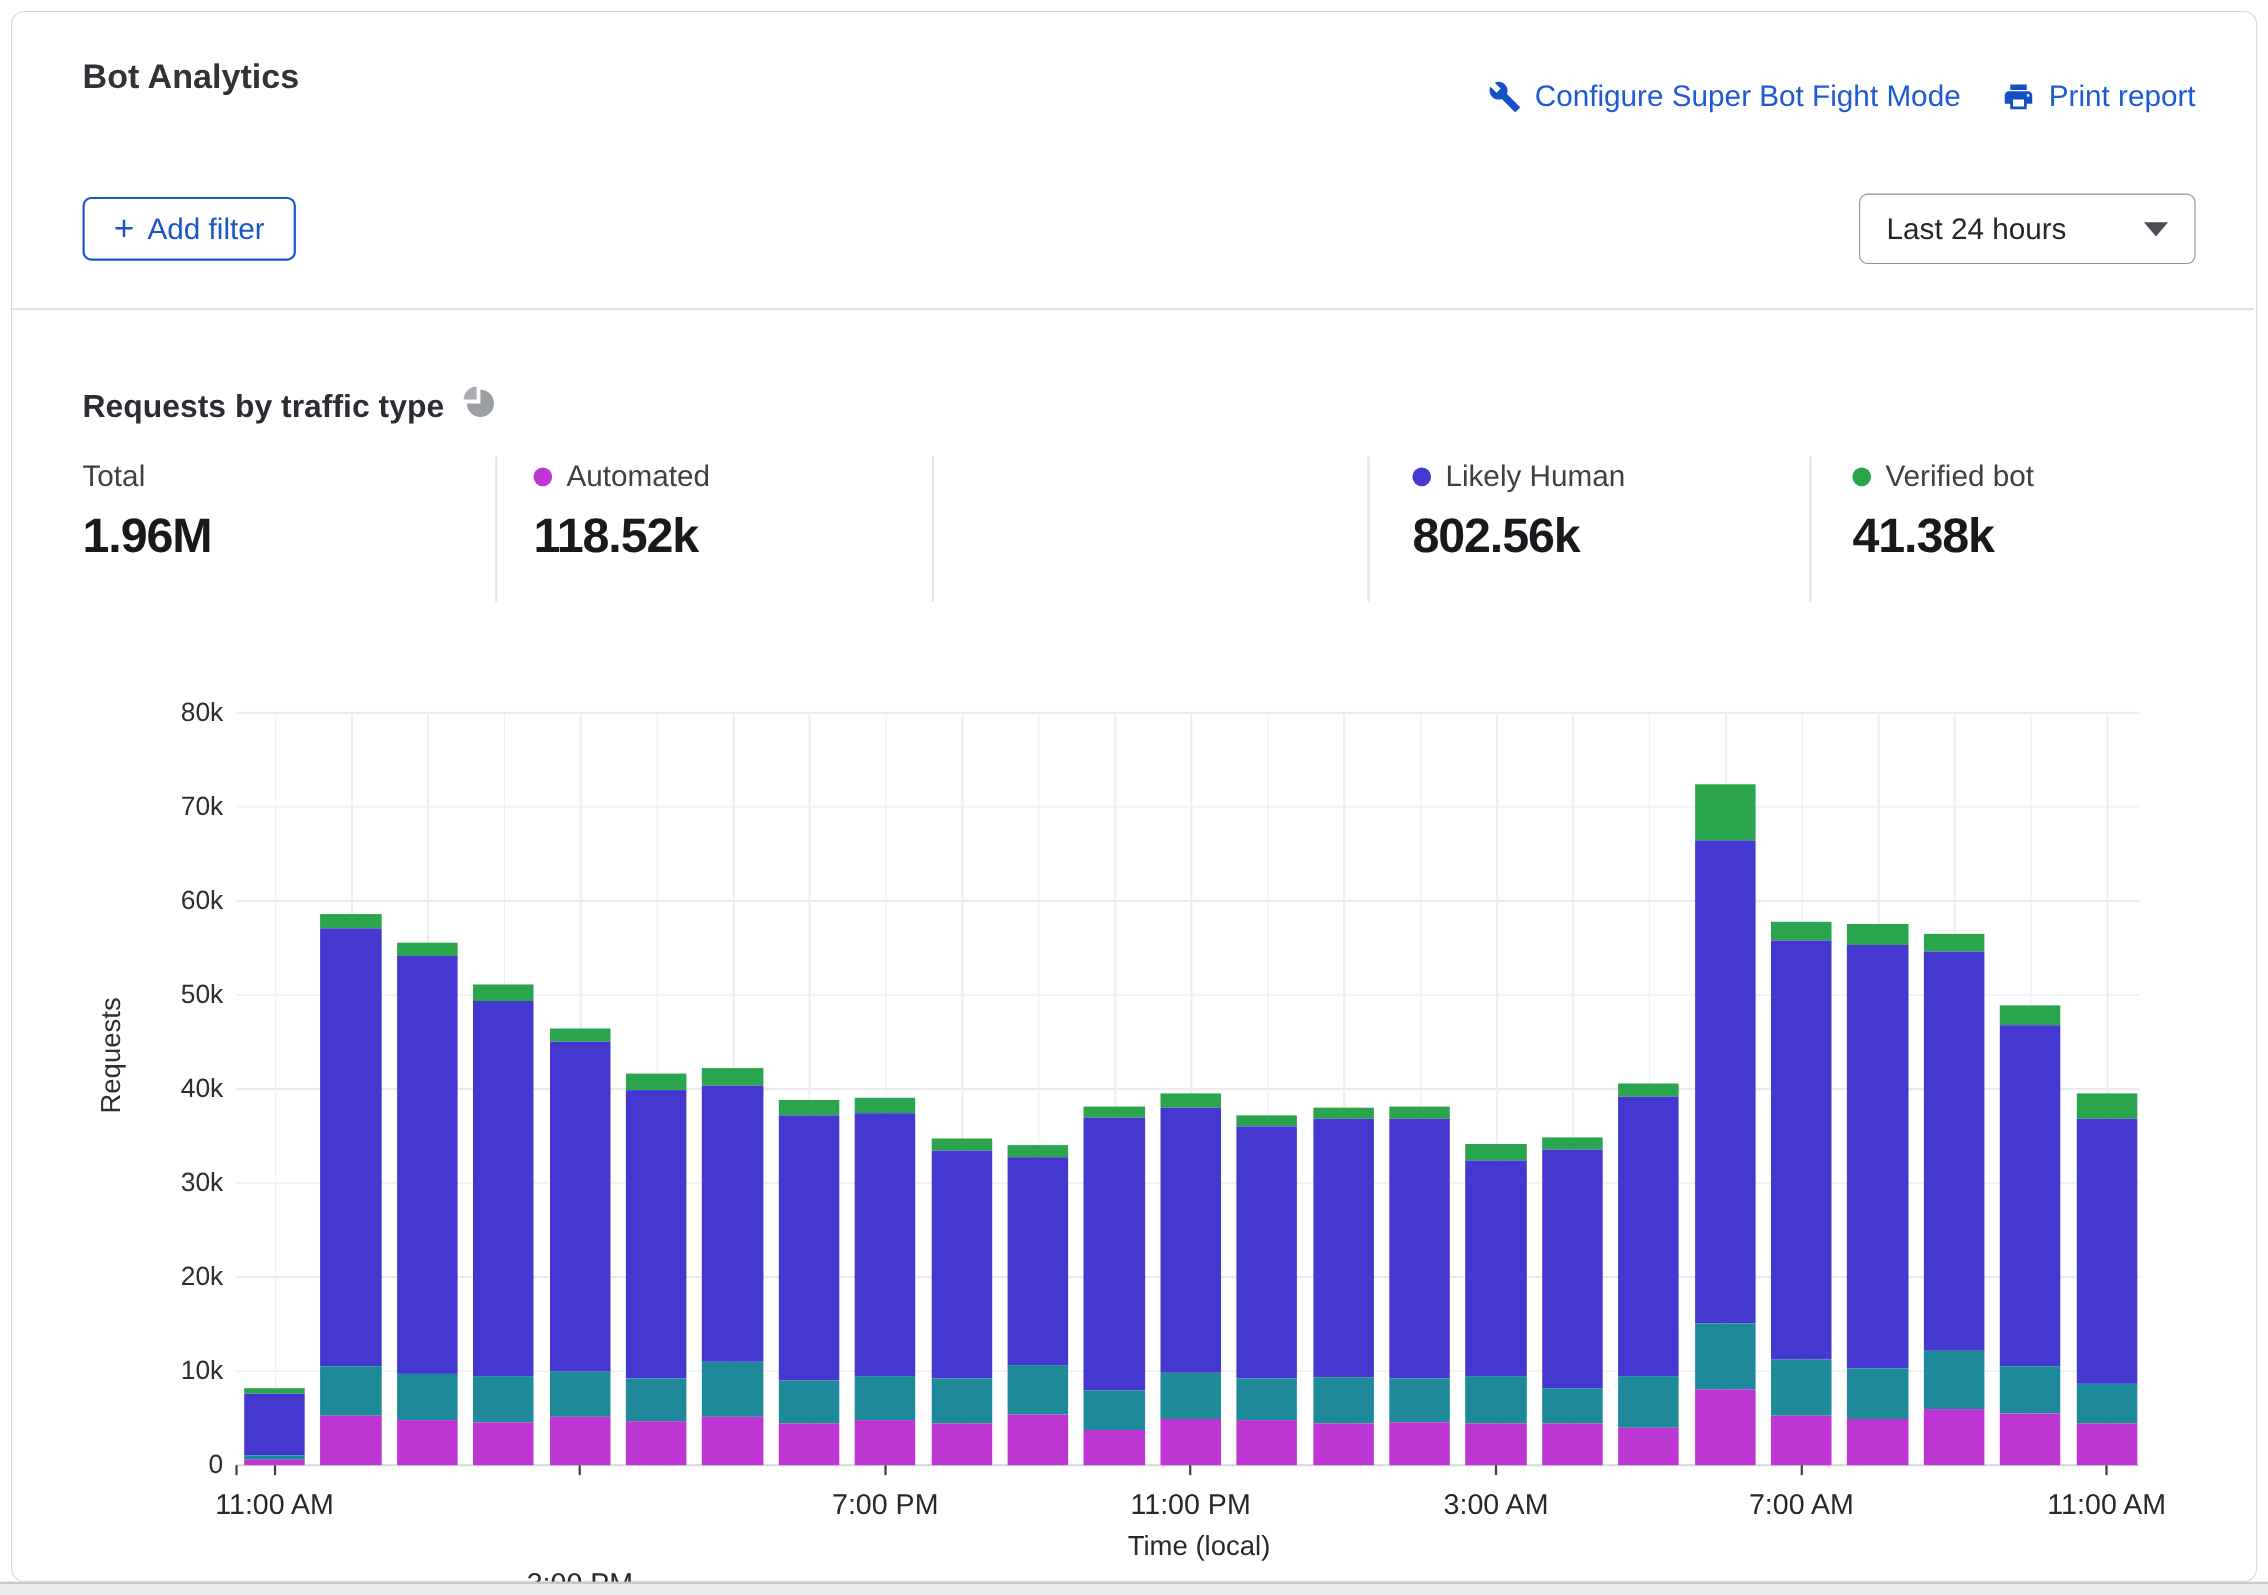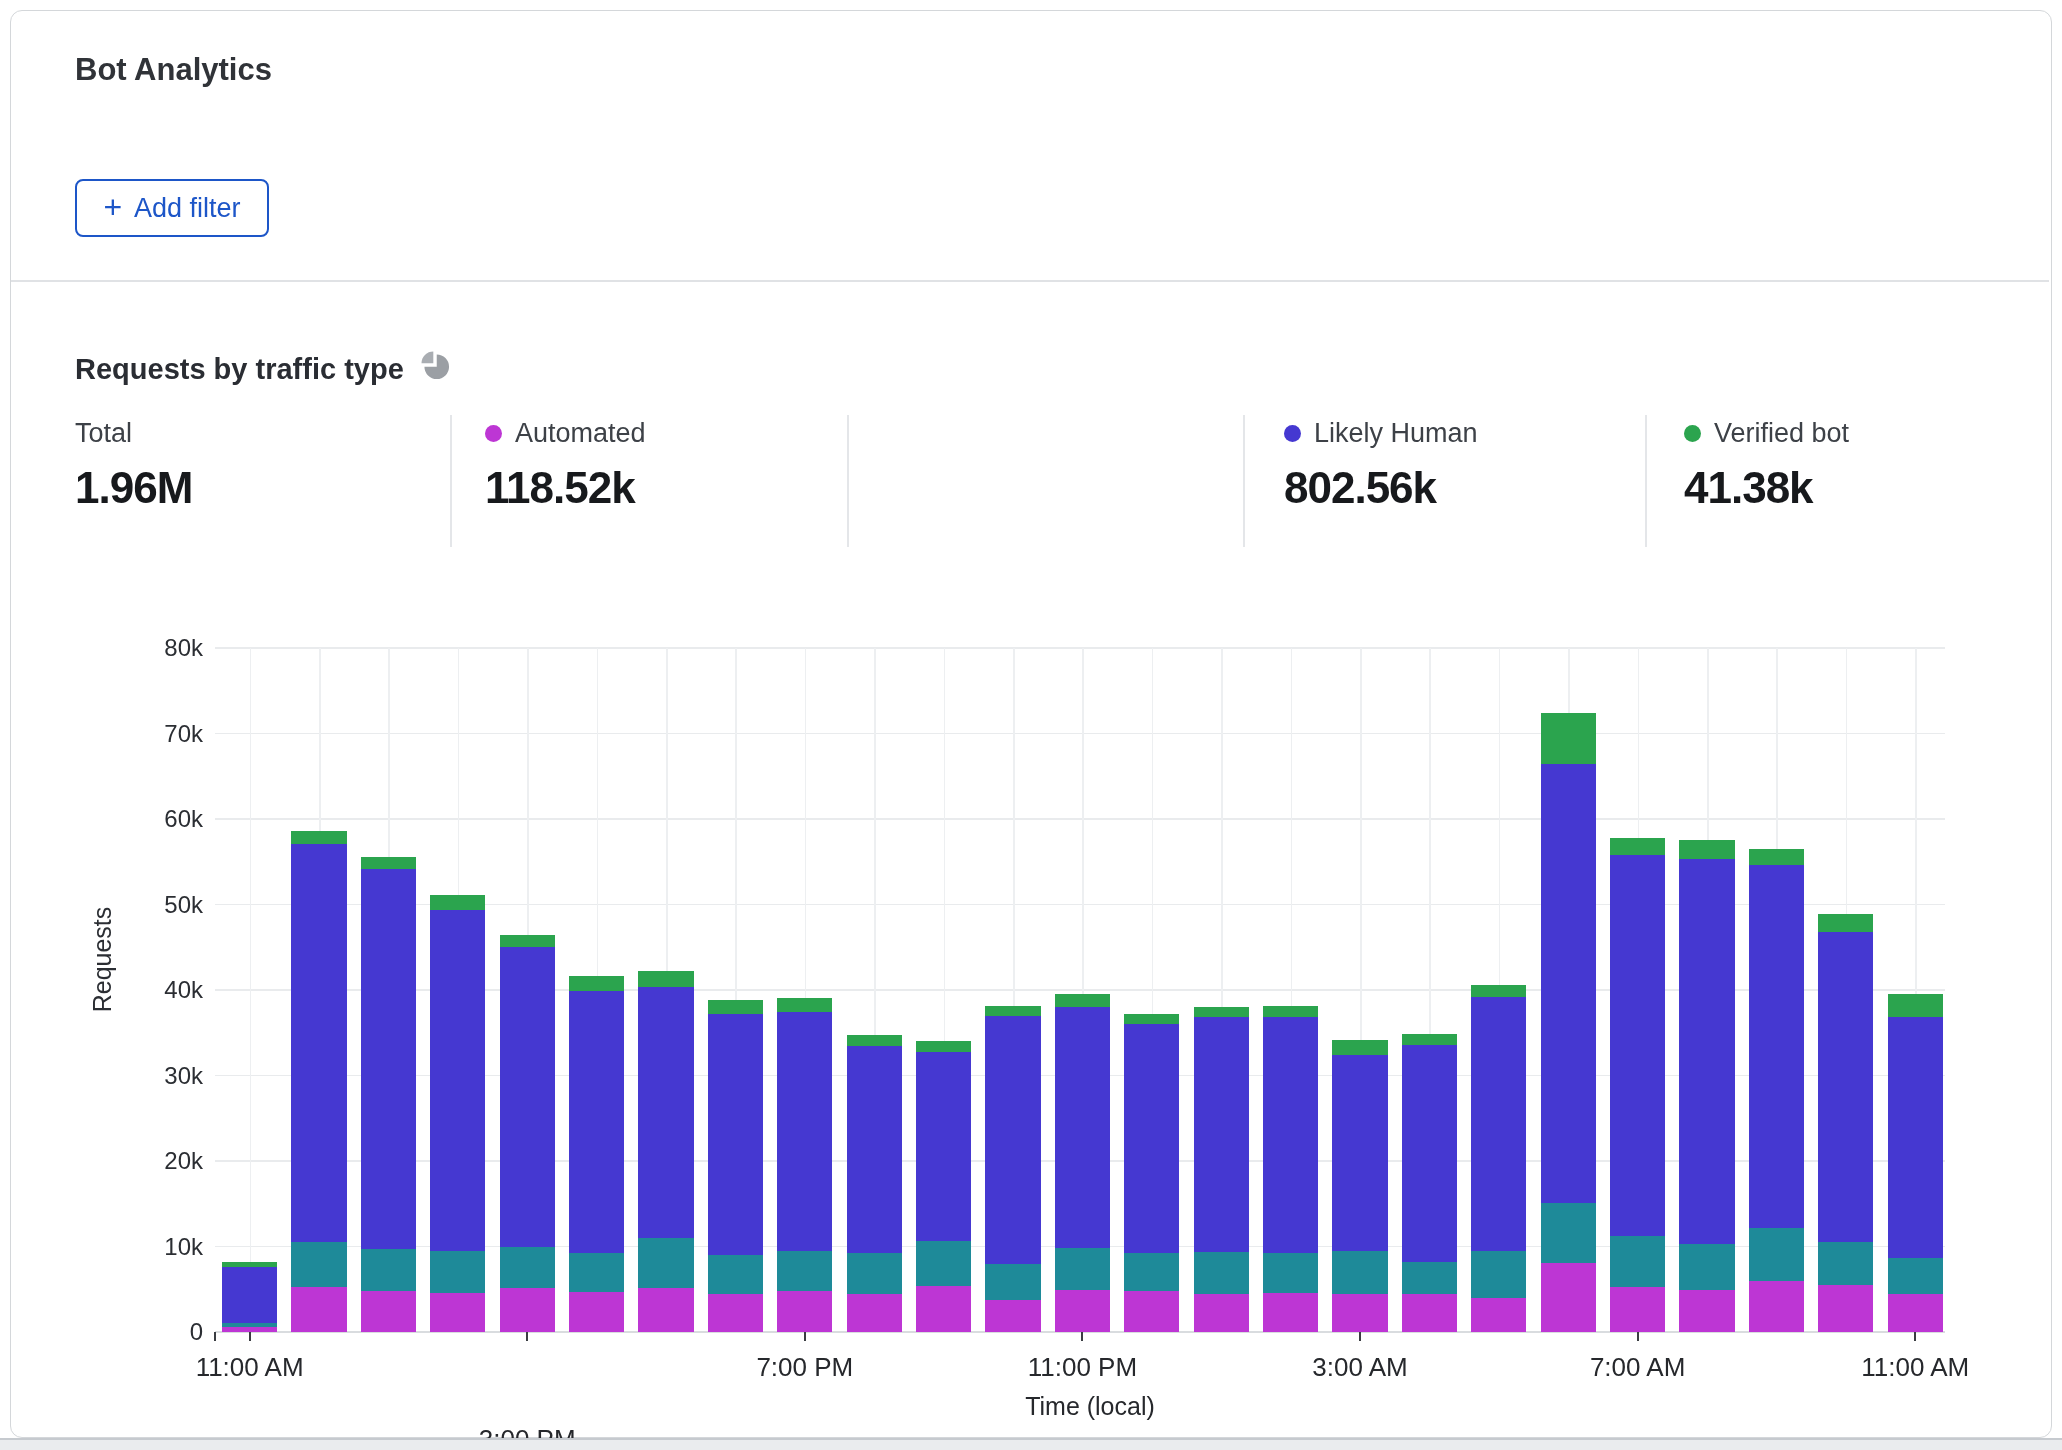--- a/index.html
+++ b/index.html
@@ -37,26 +37,48 @@
   .bottom-strip{position:absolute;left:0px;top:1438px;width:2062px;height:12px;background:#eaecee;border-top:2px solid #c6cacf;}
 </style>
 </head>
 <body>
 
 <div id="stage">
   <div class="card"></div>
 
   <div class="page-title">Bot Analytics</div>
 
+  <div class="top-links">
+    <div class="link">
+      <span>
+        <svg width="30" height="30" viewBox="0 0 24 24">
+            <path fill="#1550c8" d="M22.7 19l-9.1-9.1c.9-2.3.4-5-1.5-6.9-2-2-5-2.4-7.4-1.3L9 6 6 9 1.6 4.7C.4 7.1.9 10.1 2.9 12.1c1.9 1.9 4.6 2.4 6.9 1.5l9.1 9.1c.4.4 1 .4 1.4 0l2.3-2.3c.5-.4.5-1.1.1-1.4z"></path>
+          </svg>
+      </span>
+      <span>Configure Super Bot Fight Mode</span>
+    </div>
+    <div class="link">
+      <span>
+        <svg width="30" height="30" viewBox="0 0 24 24">
+            <path fill="#1550c8" d="M19 8H5c-1.66 0-3 1.34-3 3v6h4v4h12v-4h4v-6c0-1.66-1.34-3-3-3zm-3 11H8v-5h8v5zm3-7c-.55 0-1-.45-1-1s.45-1 1-1 1 .45 1 1-.45 1-1 1zm-1-9H6v4h12V3z"></path>
+          </svg>
+      </span>
+      <span>Print report</span>
+    </div>
+  </div>
 
   <button class="btn-add">
     <span class="plus">+</span>
     <span>Add filter</span>
   </button>
 
+  <div class="select">
+    <span class="sel-text">Last 24 hours</span>
+    <span class="caret"></span>
+  </div>
 
   <div class="hdr-divider"></div>
 
   <div class="section-title">
     <span>Requests by traffic type</span>
     <span>
       <svg width="32" height="32" viewBox="0 0 26 26">
         <path fill="#a9adb2" d="M10.8 1.2 A 9.6 9.6 0 0 0 1.2 10.8 L 10.8 10.8 Z"></path>
         <path fill="#9b9fa4" d="M13.6 3.6 A 10 10 0 1 1 3.6 13.6 L 13.6 13.6 Z"></path>
       </svg>

